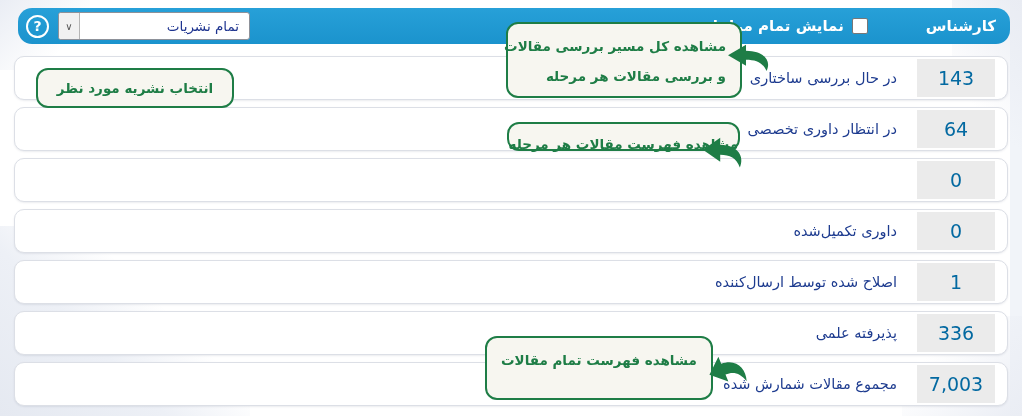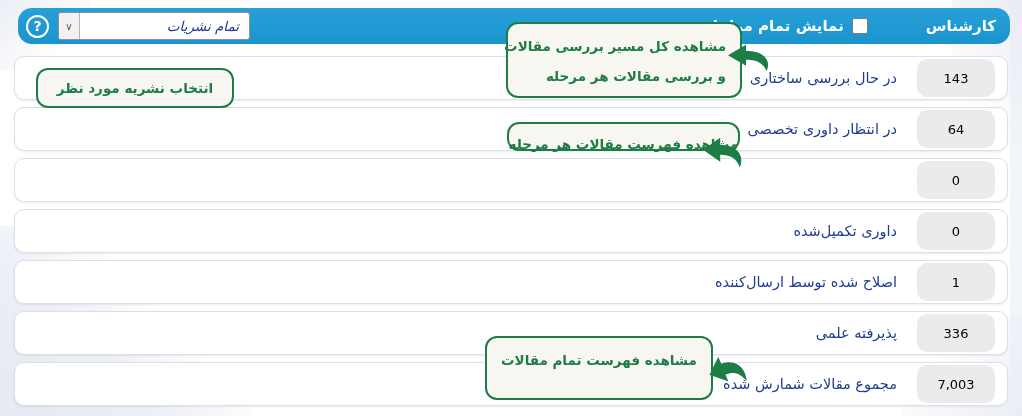--- a/index.html
+++ b/index.html
@@ -25,36 +25,36 @@
             border-radius:14px; display:flex; align-items:center;
             padding:0 14px 0 8px; box-sizing:border-box; color:#fff; }
   .role-label { font-weight:bold; font-size:15px; }
   .checkbox { width:14px; height:14px; background:#fff; border:1px solid #777;
               border-radius:2px; margin:0 58px 0 8px; flex:0 0 auto; }
   .stages-label { font-weight:bold; font-size:15px; }
   .spacer { flex:1; }
   .select { width:192px; height:28px; background:#fff; border:1px solid #8d9199;
             border-radius:3px; display:flex; align-items:center; color:#1d338f;
             font-size:13.5px; margin-left:9px; box-sizing:border-box; overflow:hidden; }
-  .select-value { flex:1; padding:0 10px 0 4px; white-space:nowrap;font-style:italic; }
+  .select-value { flex:1; padding:0 10px 0 4px; white-space:nowrap; }
   .select-chevron { width:20px; align-self:stretch; background:#f1f1f1;
                     border-right:1px solid #b5b5b5; display:flex; align-items:center;
                     justify-content:center; color:#555; font-size:10px; }
   .help { width:23px; height:23px; border:2px solid #fff; border-radius:50%;
           display:flex; align-items:center; justify-content:center; font-weight:bold;
           font-size:14px; box-sizing:border-box; flex:0 0 auto; cursor:pointer; }
 
   
   .rows { position:relative; z-index:1; margin-top:12px; }
   .row { height:44px; margin:0 14px 7px 14px; background:#fff; border:1px solid #dcdfe6;
          border-radius:10px; display:flex; align-items:center; padding:0 12px;
          box-sizing:border-box; box-shadow:0 1px 2px rgba(60,70,100,0.10); }
-  .badge { width:78px; height:38px; background:#ebebeb; border-radius:10px; flex:0 0 auto;
+  .badge { width:78px; height:38px; background:#ebebeb; border-radius:0; flex:0 0 auto;
            display:flex; align-items:center; justify-content:center;
-           font-size:13px; color:#000000; }
+           font-size:19px; color:#0369a1; }
   .row-label { margin-right:20px; font-size:14.5px; color:#1d3b8f; white-space:nowrap; }
 
   
   .callout { position:absolute; z-index:3; background:#f7f6f0; border:2px solid #1e7d46;
              border-radius:12px; color:#1e7d46; font-weight:bold; font-size:13.5px;
              text-align:center; box-sizing:border-box; white-space:nowrap; }
   #callout-full-path { left:506px; top:22px; width:236px; height:76px;
                        padding:7px 14px 0 10px; text-align:right; line-height:30px; }
   #callout-select-pub { left:36px; top:68px; width:198px; height:40px; line-height:36px; }
   #callout-stage-list { left:494px; top:122px; width:233px; height:29px; line-height:41px;margin-left:13px; }

